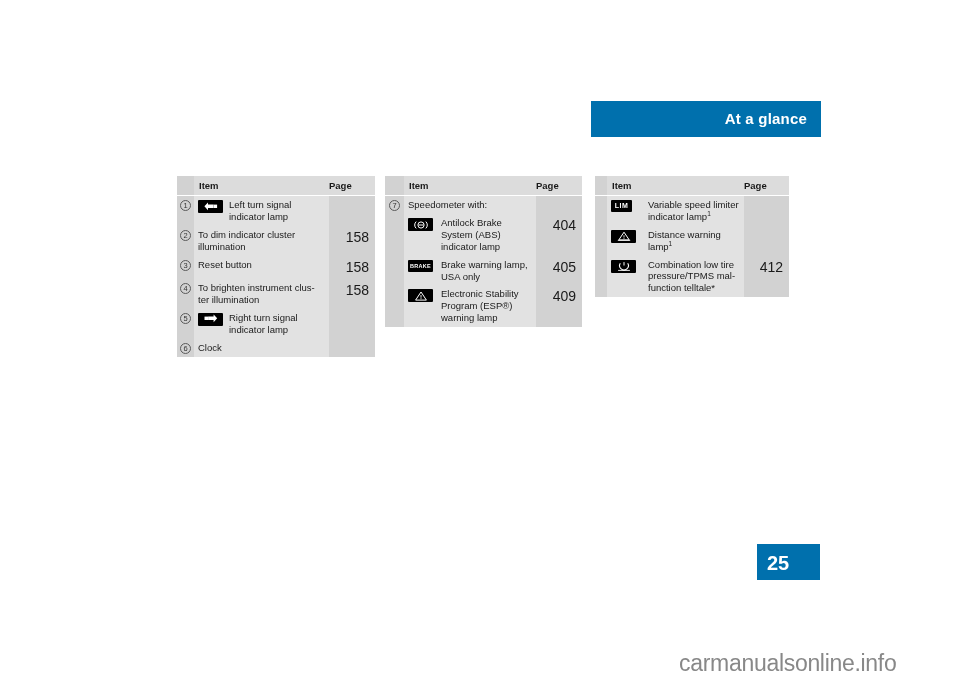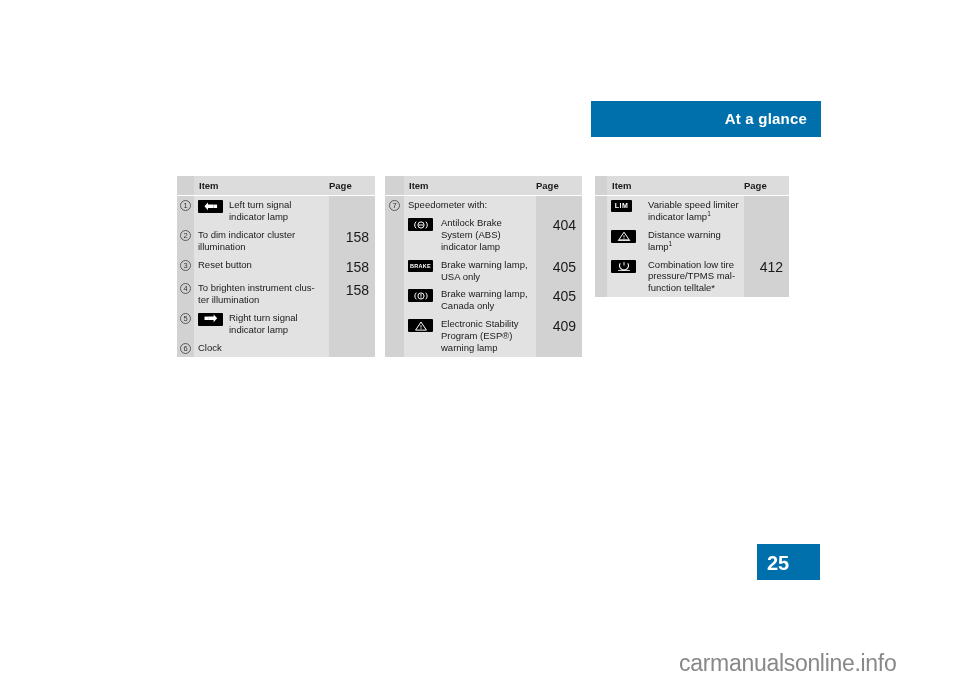--- a/index.html
+++ b/index.html
@@ -335,36 +335,20 @@
 
         <tr>
           <td class="c-num"></td>
           <td class="c-icon">
             <span class="badge badge-brake">BRAKE</span>
           </td>
           <td class="c-text">Brake warning lamp, USA only</td>
           <td class="c-page">405</td>
         </tr>
 
-        <tr>
-          <td class="c-num"></td>
-          <td class="c-icon">
-            <span class="badge badge-wide">
-              <svg width="16" height="10" viewBox="0 0 16 10" aria-hidden="true">
-                <circle cx="8" cy="5" r="3.1" fill="none" stroke="#ffffff" stroke-width="1"></circle>
-                <rect x="7.5" y="2.9" width="1" height="2.8" fill="#ffffff"></rect>
-                <rect x="7.5" y="6.3" width="1" height="1" fill="#ffffff"></rect>
-                <path d="M3.3,1.7 A4.5,4.5 0 0 0 3.3,8.3" fill="none" stroke="#ffffff" stroke-width="1"></path>
-                <path d="M12.7,1.7 A4.5,4.5 0 0 1 12.7,8.3" fill="none" stroke="#ffffff" stroke-width="1"></path>
-              </svg>
-            </span>
-          </td>
-          <td class="c-text">Brake warning lamp, Canada only</td>
-          <td class="c-page">405</td>
-        </tr>
 
         <tr>
           <td class="c-num"></td>
           <td class="c-icon">
             <span class="badge badge-wide">
               <svg width="14" height="10" viewBox="0 0 14 10" aria-hidden="true">
                 <polygon points="7,1 12.4,9.1 1.6,9.1" fill="none" stroke="#ffffff" stroke-width="1"></polygon>
                 <rect x="6.55" y="4" width="0.9" height="2.7" fill="#ffffff"></rect>
                 <rect x="6.55" y="7.2" width="0.9" height="0.9" fill="#ffffff"></rect>
               </svg>

